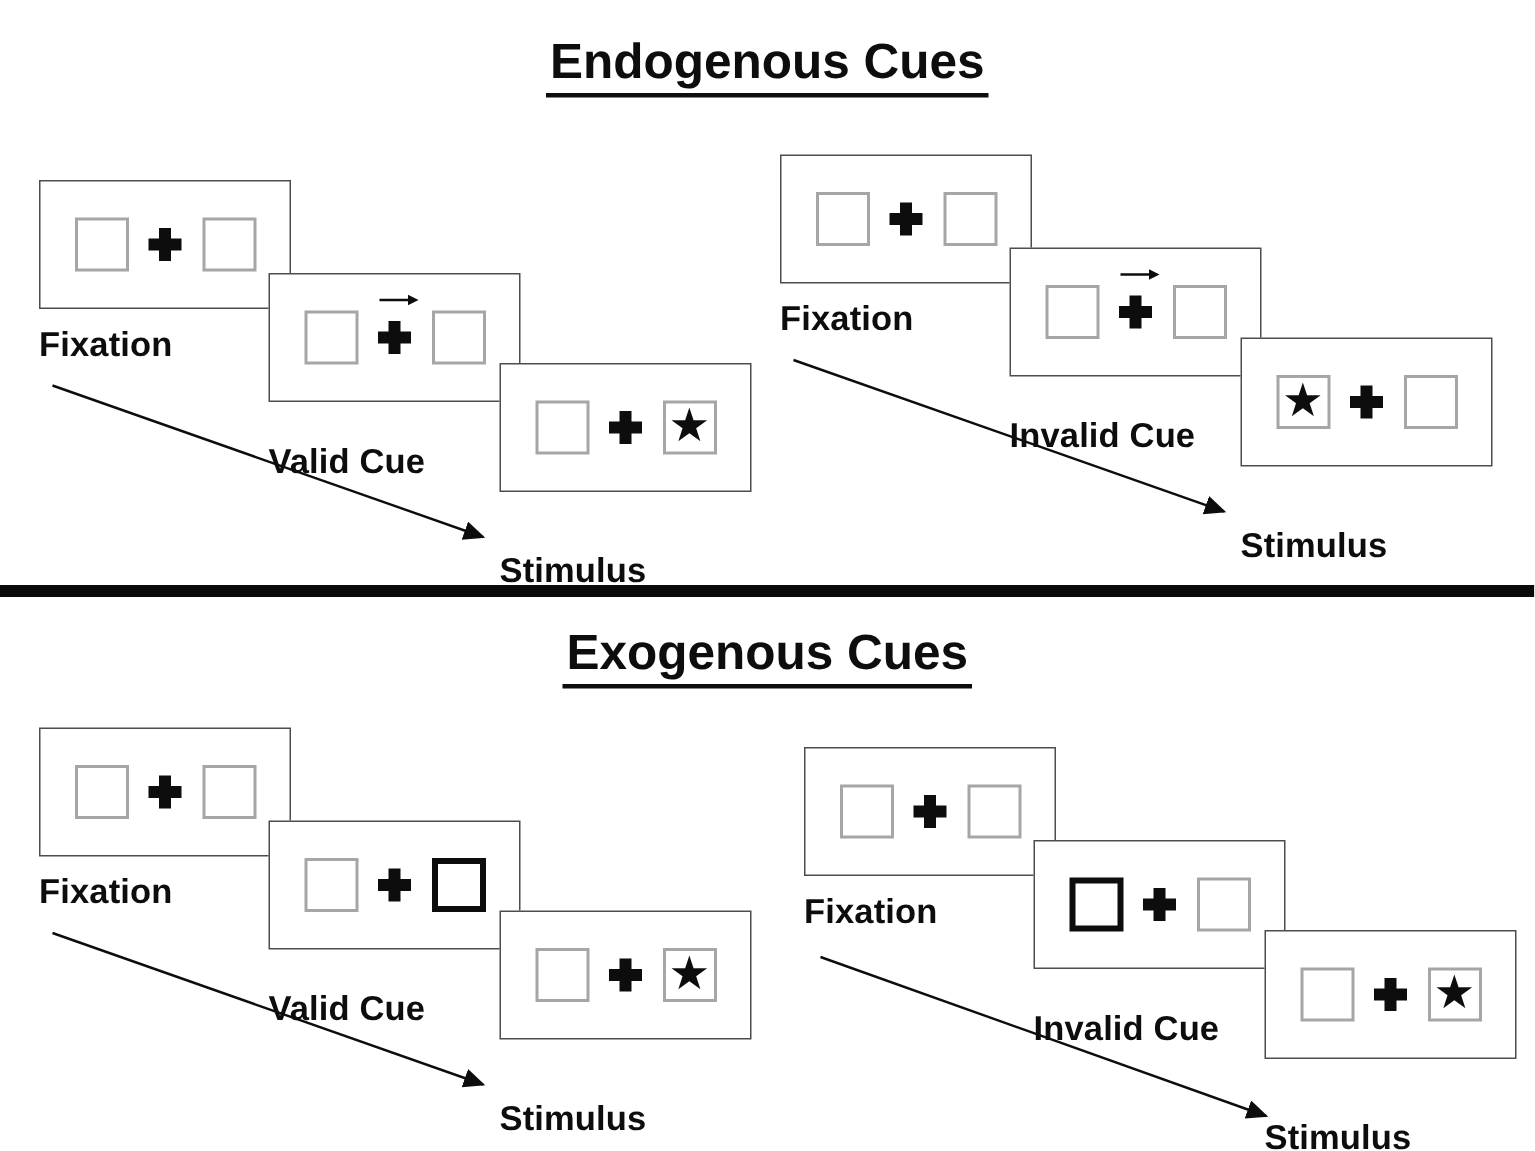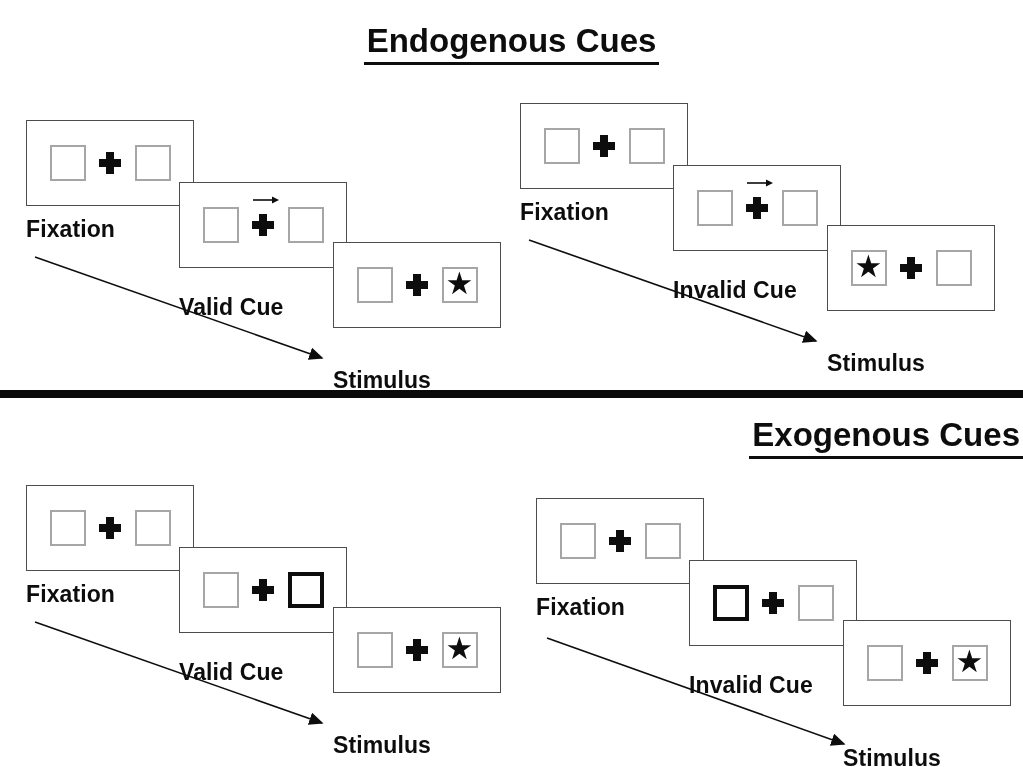--- a/index.html
+++ b/index.html
@@ -12,21 +12,21 @@
 
   
   .section-title {
     position:absolute; left:0; width:100%; text-align:center;
     font-size:33px; font-weight:700; line-height:1.15;
   }
   .section-title .underlined {
     display:inline-block; border-bottom:3px solid #0d0d0d; padding:0 3px 2px 3px;
   }
   #title-endogenous { top:22px; }
-  #title-exogenous  { top:416px;text-align:right; }
+  #title-exogenous  { top:416px; }
 
   
   .divider {
     position:absolute; left:0; top:390px; width:1023px; height:8px;
     background:#0a0a0a;
   }
 
   
   .panel { position:absolute; width:500px; height:262px; }
   #panel-endo-valid   { left:26px;  top:120px; }

